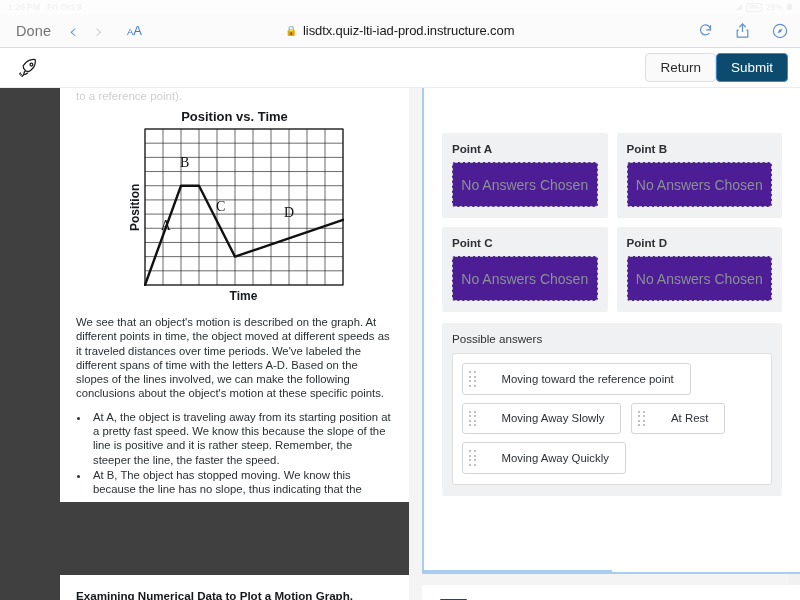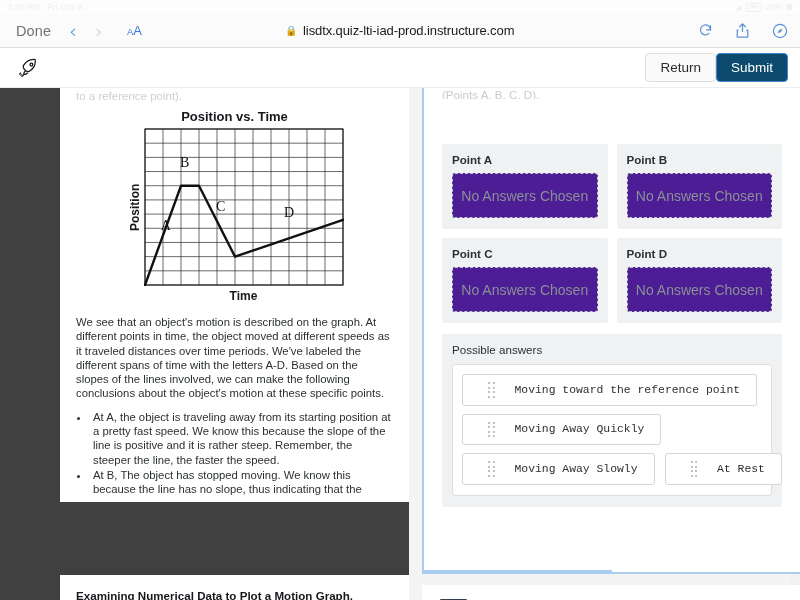--- a/index.html
+++ b/index.html
@@ -192,23 +192,23 @@
     margin-top: 11px; padding: 9px 10px 11px 10px;
   }
   .pa-title { font-size: 11.6px; color:#2c3034; margin-bottom: 8px; }
   .pa-box {
     background:#ffffff; border:1px solid #dcdedf; border-radius:3px;
     padding: 9px 9px 10px 9px;
   }
   .pa-row { display:flex; gap: 10px; margin-bottom: 8px; }
   .pa-row:last-child { margin-bottom: 0; }
   .chip {
-    display:flex; align-items:center; gap: 20px;
+    display:flex; align-items:center; gap: 26px;
     background:#ffffff; border:1px solid #d3d5d7; border-radius:3px;
-    padding: 7px 16px 7px 25px; cursor:grab;font-family:Liberation Mono, monospace;
+    padding: 7px 16px 7px 6px; cursor:grab;
   }
   .chip-grip {
     display:grid; grid-template-columns: 2px 2px; gap: 2.5px;
     width: 6.5px;
   }
   .chip-grip i { width:2px; height:2px; background:#a9adb1; border-radius:50%; display:block; }
   .chip-lab { font-size: 11.4px; color:#2c3034; white-space:nowrap; }
 
   
   .qcard-next {
@@ -376,21 +376,20 @@
     <div class="vbar-track"></div>
     <div class="vbar"></div>
 
     <div class="edge-bracket" style="top:-4px;height:152px;"></div>
     <div class="edge-bracket" style="top:200px;height:90px;"></div>
     <div class="edge-bracket" style="top:315px;height:98px;"></div>
 
     <div class="qcard-active">
       <div class="qc-inner">
 
-        <div class="q-lead">(Points A, B, C, D).</div>
 
         <div class="pt-grid">
           <div class="pt-cell">
             <div class="pt-title">Point A</div>
             <div class="pt-drop">No Answers Chosen</div>
           </div>
           <div class="pt-cell">
             <div class="pt-title">Point B</div>
             <div class="pt-drop">No Answers Chosen</div>
           </div>
@@ -427,49 +426,49 @@
                 <span class="chip-grip">
                     <i></i>
                     <i></i>
                     <i></i>
                     <i></i>
                     <i></i>
                     <i></i>
                     <i></i>
                     <i></i>
                   </span>
-                <span class="chip-lab">Moving Away Quickly</span>
+                <span class="chip-lab">Moving Away Slowly</span>
+              </div>
+              <div class="chip">
+                <span class="chip-grip">
+                    <i></i>
+                    <i></i>
+                    <i></i>
+                    <i></i>
+                    <i></i>
+                    <i></i>
+                    <i></i>
+                    <i></i>
+                  </span>
+                <span class="chip-lab">At Rest</span>
               </div>
             </div>
             <div class="pa-row">
               <div class="chip">
                 <span class="chip-grip">
                     <i></i>
                     <i></i>
                     <i></i>
                     <i></i>
                     <i></i>
                     <i></i>
                     <i></i>
                     <i></i>
                   </span>
-                <span class="chip-lab">Moving Away Slowly</span>
-              </div>
-              <div class="chip">
-                <span class="chip-grip">
-                    <i></i>
-                    <i></i>
-                    <i></i>
-                    <i></i>
-                    <i></i>
-                    <i></i>
-                    <i></i>
-                    <i></i>
-                  </span>
-                <span class="chip-lab">At Rest</span>
+                <span class="chip-lab">Moving Away Quickly</span>
               </div>
             </div>
           </div>
         </div>
 
       </div>
     </div>
 
     <div class="qcard-next">
       <div class="qn-head">

